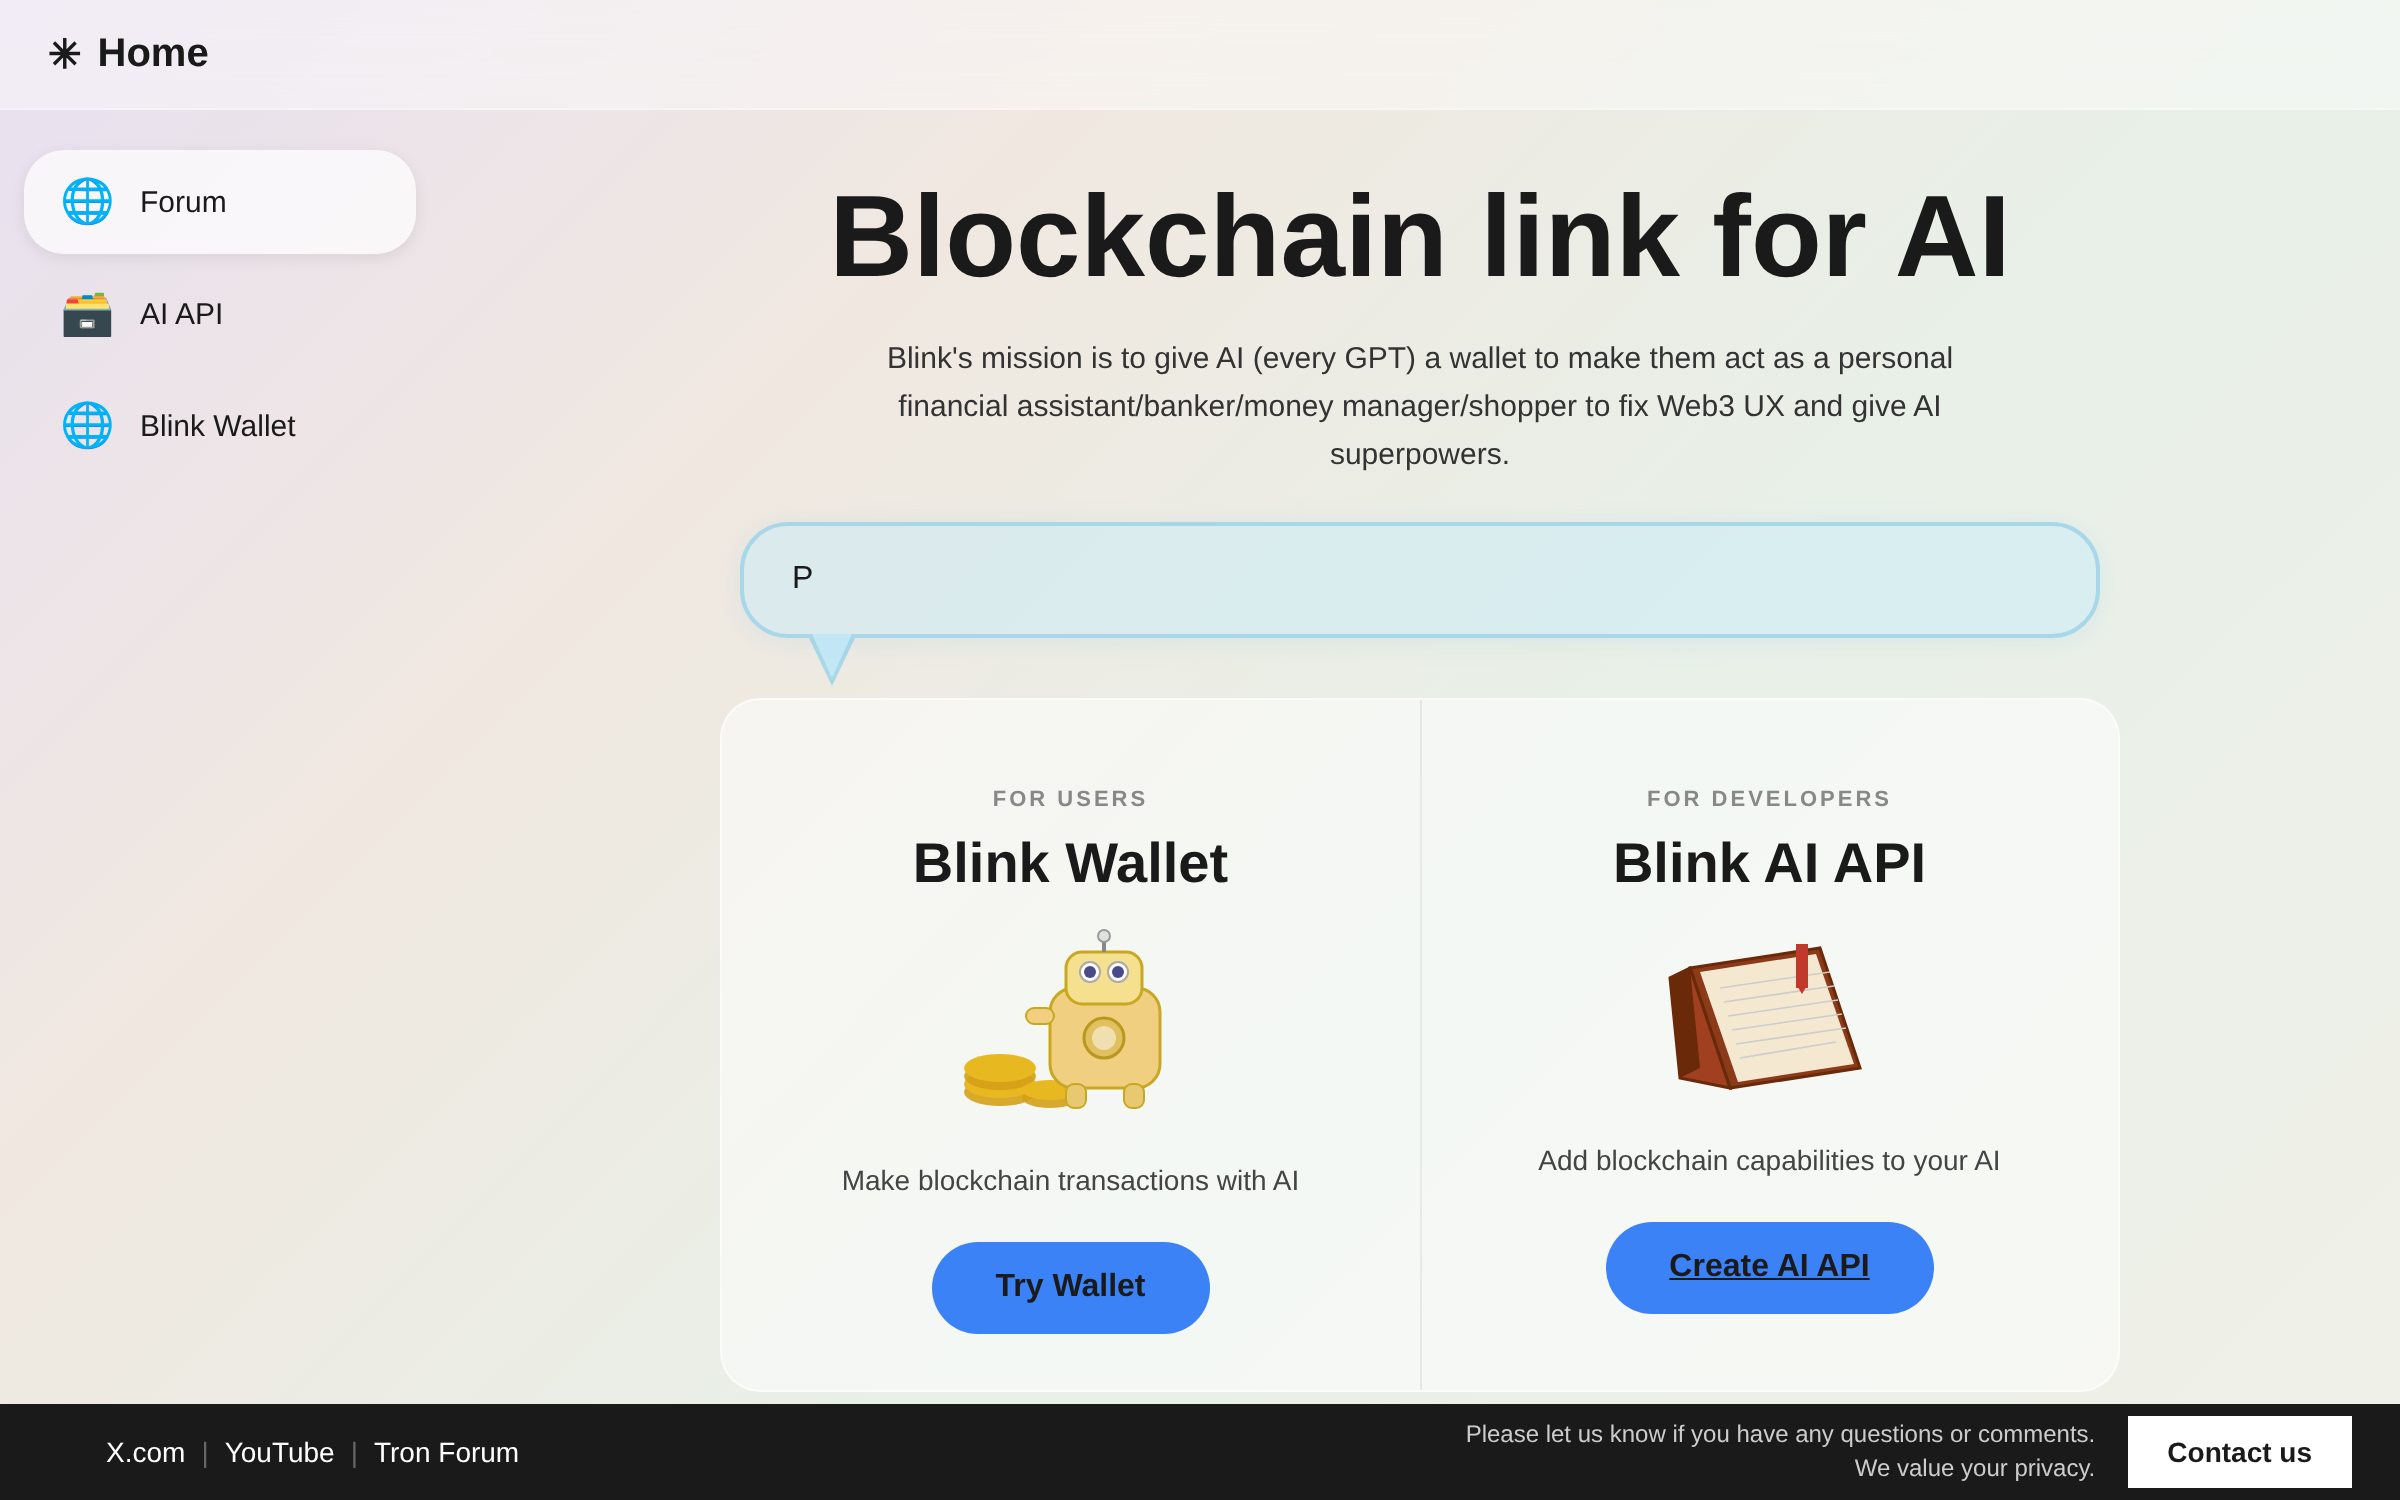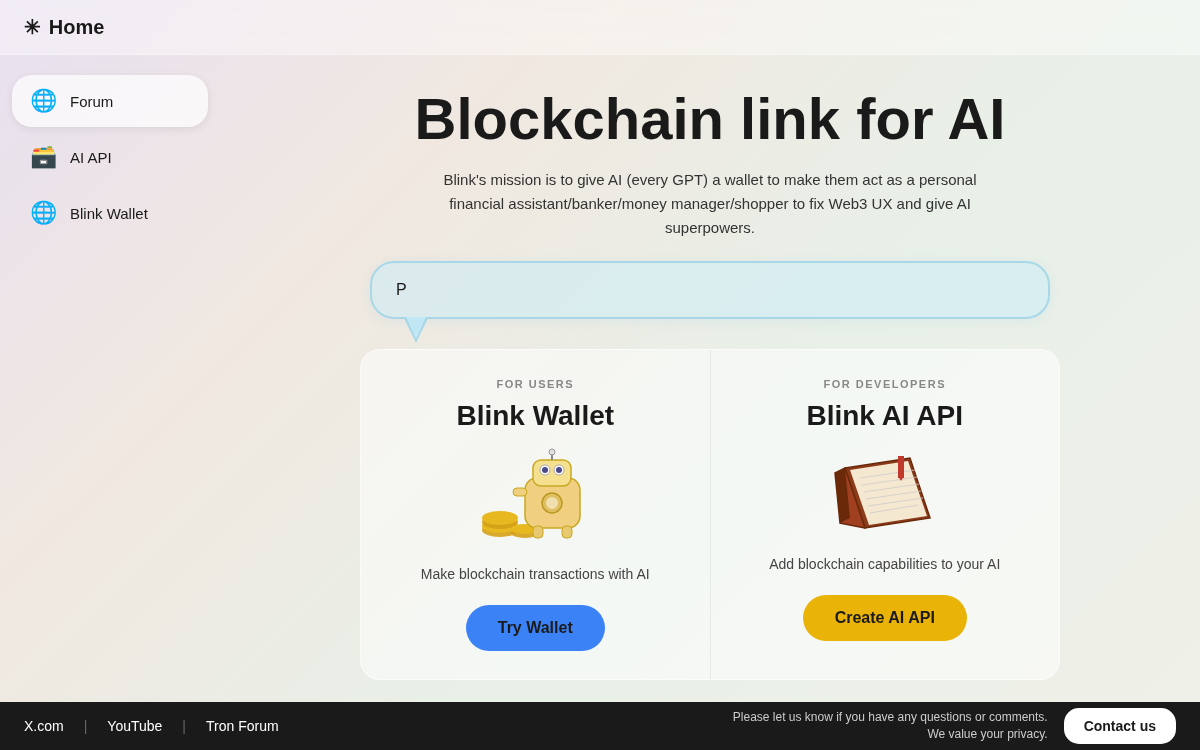--- a/index.html
+++ b/index.html
@@ -169,20 +169,21 @@
     .card:first-child {
       border-right: 1px solid rgba(200,200,200,0.3);
     }
     .card-label {
       font-size: 11px;
       font-weight: 600;
       letter-spacing: 1.5px;
       color: #888;
       text-transform: uppercase;
       margin-bottom: 10px;
+      margin-top: 16px;
     }
     .card-title {
       font-size: 28px;
       font-weight: 800;
       color: #1a1a1a;
       margin-bottom: 16px;
     }
     .card-image {
       width: 120px;
       height: 100px;
@@ -203,22 +204,23 @@
       font-size: 16px;
       font-weight: 700;
       cursor: pointer;
       border: none;
     }
     .btn-wallet {
       background: #3b82f6;
       color: #1a1a1a;
     }
     .btn-api {
-      background: #eab308;
-      color: #1a1a1a;
+      background: #3b82f6;
+      color: #1a1a1a;
+      text-decoration: underline;
     }
 
     
     .robot-illustration {
       position: relative;
       width: 120px;
       height: 100px;
     }
 
     
@@ -238,23 +240,24 @@
       background: #1a1a1a;
       display: flex;
       align-items: center;
       justify-content: space-between;
       padding: 0 24px;
       z-index: 100;
     }
     .footer-links {
       display: flex;
       align-items: flex-start;
-      gap: 12px;
+      gap: 0;
       font-size: 14px;
       color: #fff;
+      margin-left: 29px;
     }
     .footer-link {
       color: #fff;
       cursor: pointer;
       font-size: 14px;
     }
     .footer-separator {
       color: #666;
       margin: 0 8px;
     }
@@ -267,21 +270,21 @@
       font-size: 12px;
       color: #ccc;
       text-align: right;
       line-height: 1.4;
     }
     .contact-btn {
       background: white;
       color: #1a1a1a;
       border: none;
       padding: 10px 20px;
-      border-radius: 15px;
+      border-radius: 0;
       font-size: 14px;
       font-weight: 600;
       cursor: pointer;
     }
   </style>
 </head>
 <body>
 
 <header class="header">
   <div class="logo-area">

